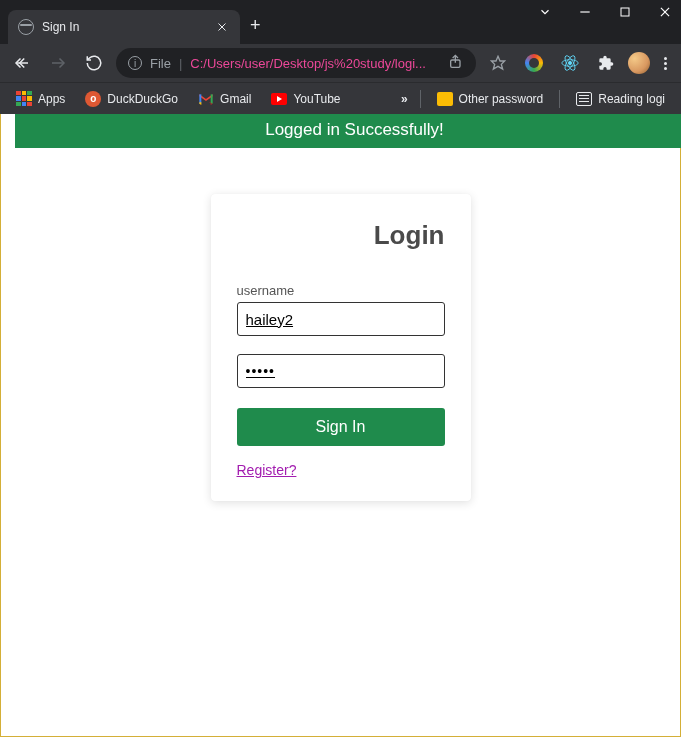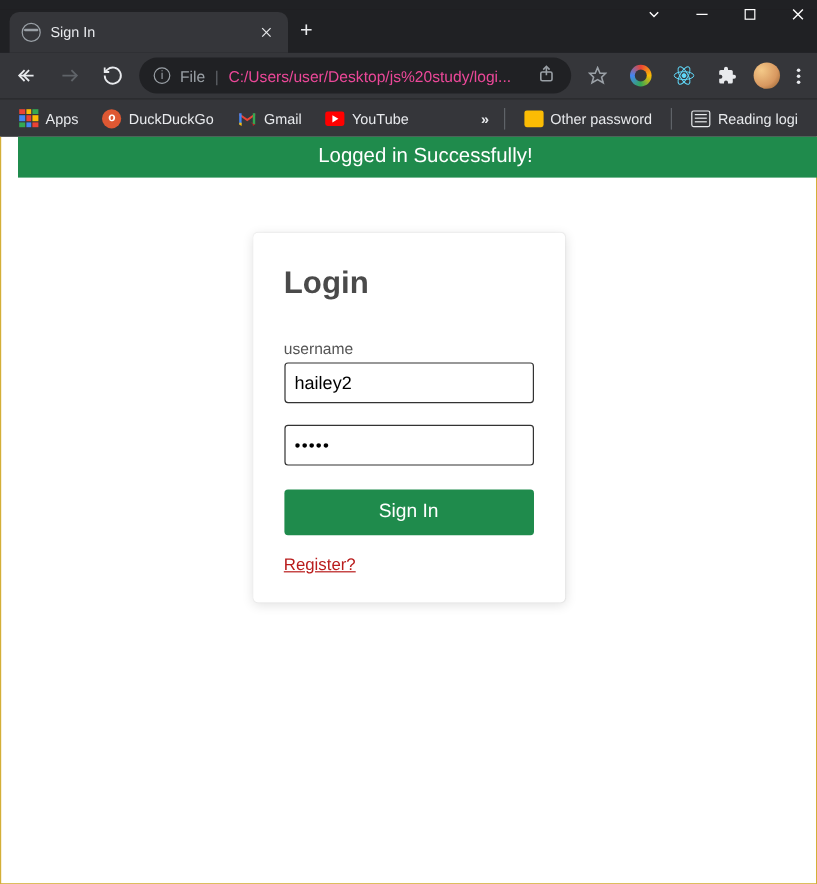--- a/index.html
+++ b/index.html
@@ -153,32 +153,32 @@
       margin-left: 28px;
     }
     .login-card {
       margin-top: 46px;
       width: 260px;
       background: #fff;
       border-radius: 4px;
       box-shadow: 0 2px 10px rgba(0,0,0,0.12), 0 0 1px rgba(0,0,0,0.06);
       padding: 26px 26px 22px;
     }
-    .login-title { font-size: 26px; font-weight:600; color:#4a4a4a; margin-bottom: 28px; }
+    .login-title { font-size: 26px; font-weight:600; color:#4a4a4a; margin-bottom: 28px; text-align: right; }
     .form-label { font-size:13px; color:#555; margin-bottom:4px;margin-top:32px; }
     .form-input {
       width:100%; height:34px; border:1px solid #333; border-radius:3px;
-      padding:0 8px; font-size:15px; margin-bottom:18px; outline:none;
+      padding:0 8px; font-size:15px; margin-bottom:18px; outline:none;text-decoration:underline;
     }
     .form-input.pw { letter-spacing:1px; font-size:14px; }
     .signin-btn {
       width:100%; height:38px; background:#1f8b4c; color:#fff; border:none;
       border-radius:3px; font-size:16px; cursor:pointer; margin-top:2px;
     }
-    .register-link { display:inline-block; margin-top:16px; color:#b91c1c; font-size:14px; text-decoration:underline; cursor:pointer; }
+    .register-link { display:inline-block; margin-top:16px; color:#a21caf; font-size:14px; text-decoration:underline; cursor:pointer; }
   </style>
 </head>
 <body>
 
 <div class="window-controls">
   <div class="window-btns">
     <div class="window-btn">
         <svg viewBox="0 0 24 24" width="14" height="14" fill="none" stroke="#fff" stroke-width="2">
           <polyline points="6 9 12 15 18 9"></polyline>
         </svg>

